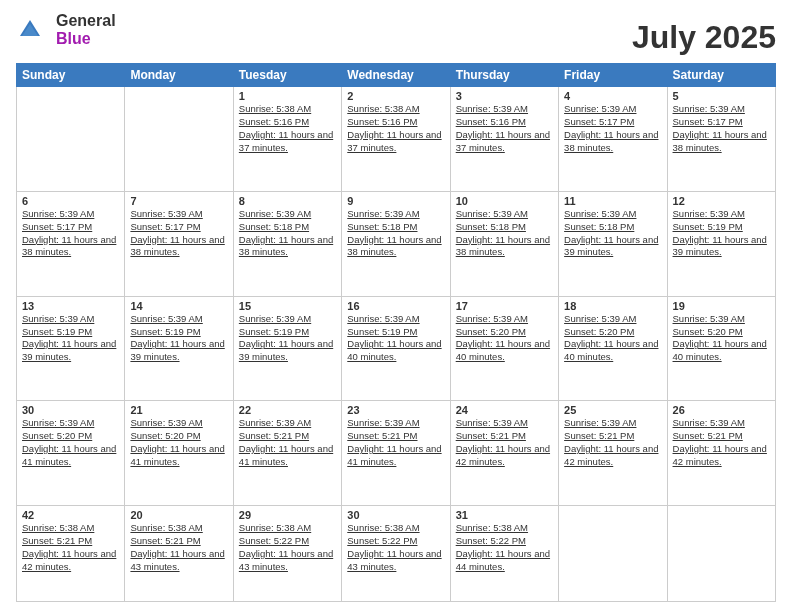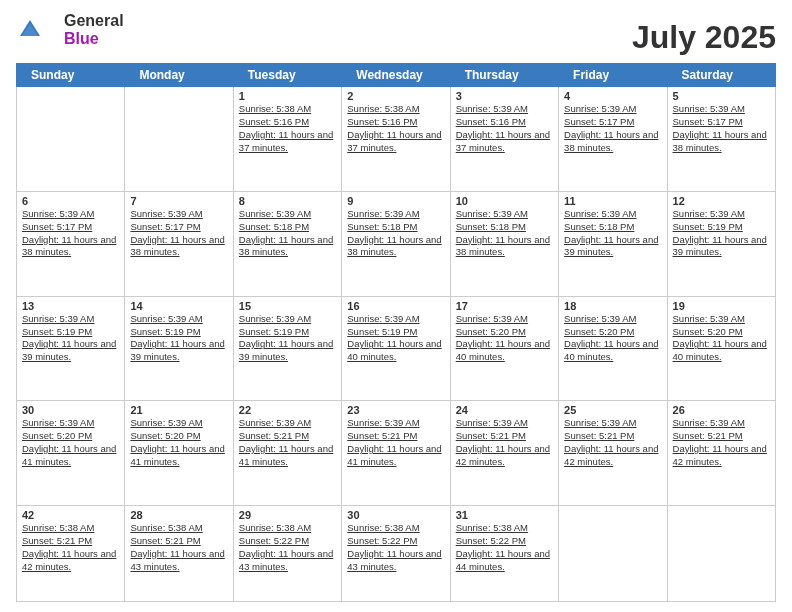--- a/index.html
+++ b/index.html
@@ -20,21 +20,21 @@
     }
     .header {
       display: flex;
       justify-content: space-between;
       align-items: flex-start;
       margin-bottom: 8px;
     }
     .logo {
       display: flex;
       align-items: center;
-      gap: 20px;
+      gap: 12px;
     }
     .logo-text {
       display: flex;
       flex-direction: column;
       line-height: 1.1;
     }
     .logo-general {
       font-size: 16px;
       font-weight: bold;
       color: #333;
@@ -65,21 +65,21 @@
     .calendar {
       flex: 1;
       border-collapse: collapse;
       width: 100%;
       table-layout: fixed;
     }
     .calendar th {
       background-color: #3a7abf;
       color: #fff;
       text-align: left;
-      padding: 4px 14px;
+      padding: 4px 5px;
       font-size: 12px;
       font-weight: bold;
       border: 1px solid #3a7abf;
     }
     .calendar td {
       border: 1px solid #ccc;
       vertical-align: top;
       padding: 3px 5px;
       height: 82px;
       background: #fff;
@@ -250,21 +250,21 @@
             <span class="day-num">26</span>
             <div class="day-info">Sunrise: 5:39 AM<br>Sunset: 5:21 PM<br>Daylight: 11 hours and 42 minutes.</div>
           </td>
         </tr>
         <tr>
           <td>
             <span class="day-num">42</span>
             <div class="day-info">Sunrise: 5:38 AM<br>Sunset: 5:21 PM<br>Daylight: 11 hours and 42 minutes.</div>
           </td>
           <td>
-            <span class="day-num">28</span>
+            <span class="day-num">20</span>
             <div class="day-info">Sunrise: 5:38 AM<br>Sunset: 5:21 PM<br>Daylight: 11 hours and 43 minutes.</div>
           </td>
           <td>
             <span class="day-num">29</span>
             <div class="day-info">Sunrise: 5:38 AM<br>Sunset: 5:22 PM<br>Daylight: 11 hours and 43 minutes.</div>
           </td>
           <td>
             <span class="day-num">30</span>
             <div class="day-info">Sunrise: 5:38 AM<br>Sunset: 5:22 PM<br>Daylight: 11 hours and 43 minutes.</div>
           </td>

